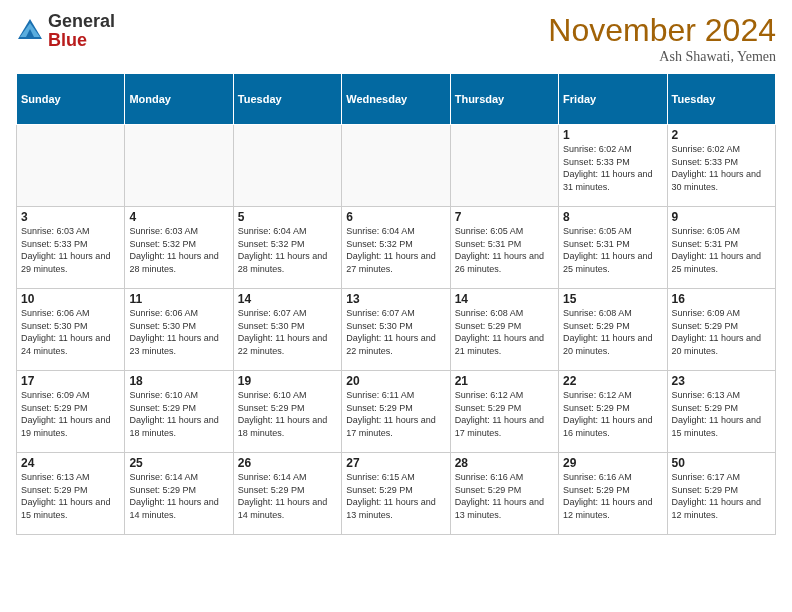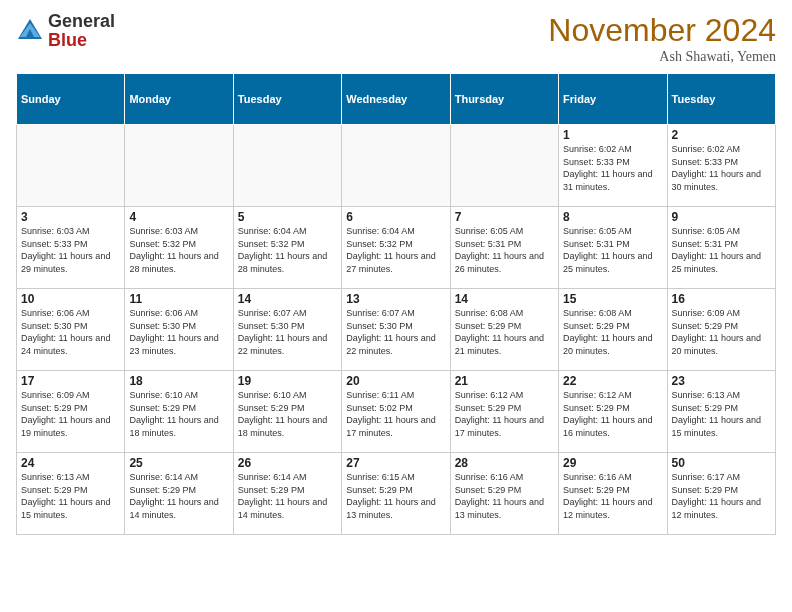--- a/index.html
+++ b/index.html
@@ -249,21 +249,21 @@
           </td>
           <td>
             <span class="day-number">19</span>
             <div class="day-info">Sunrise: 6:10 AM
 Sunset: 5:29 PM
 Daylight: 11 hours and 18 minutes.</div>
           </td>
           <td>
             <span class="day-number">20</span>
             <div class="day-info">Sunrise: 6:11 AM
-Sunset: 5:02 PM
+Sunset: 5:29 PM
 Daylight: 11 hours and 17 minutes.</div>
           </td>
           <td>
             <span class="day-number">21</span>
             <div class="day-info">Sunrise: 6:12 AM
 Sunset: 5:29 PM
 Daylight: 11 hours and 17 minutes.</div>
           </td>
           <td>
             <span class="day-number">22</span>

